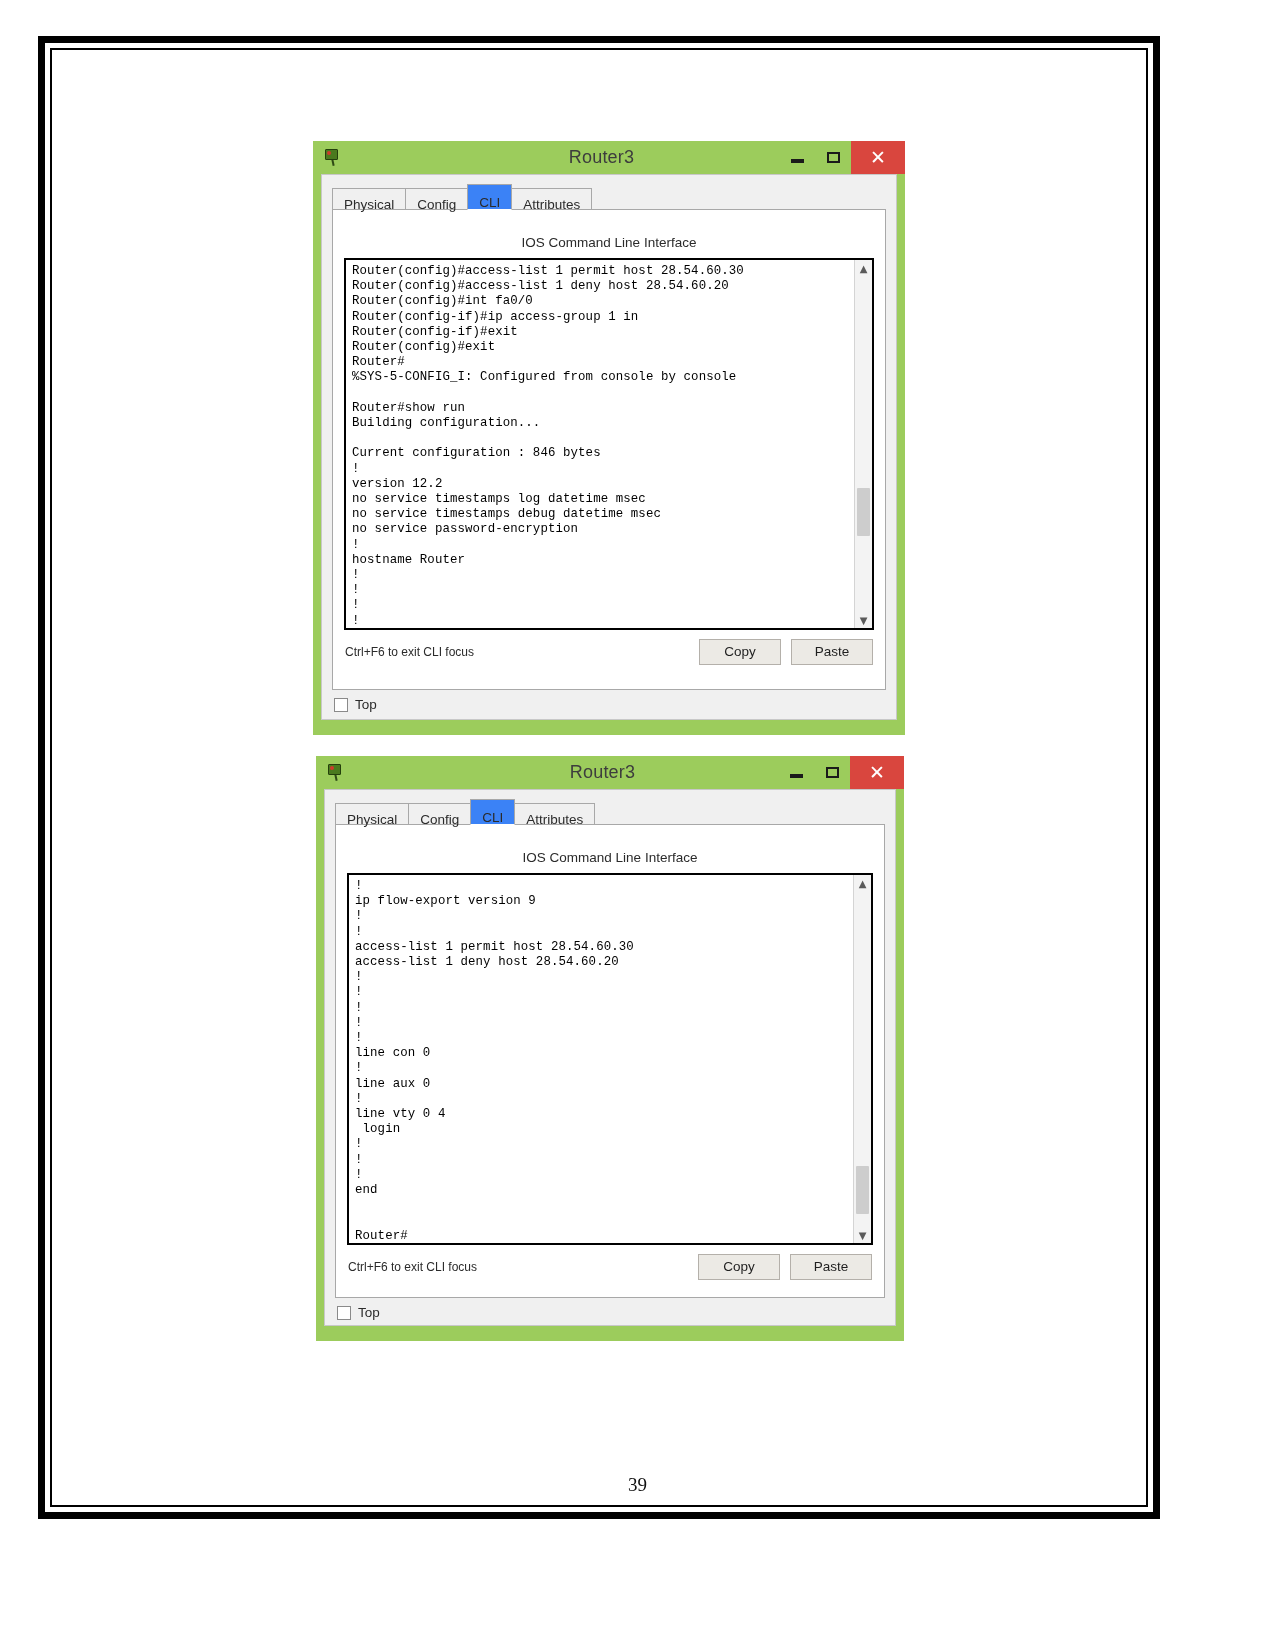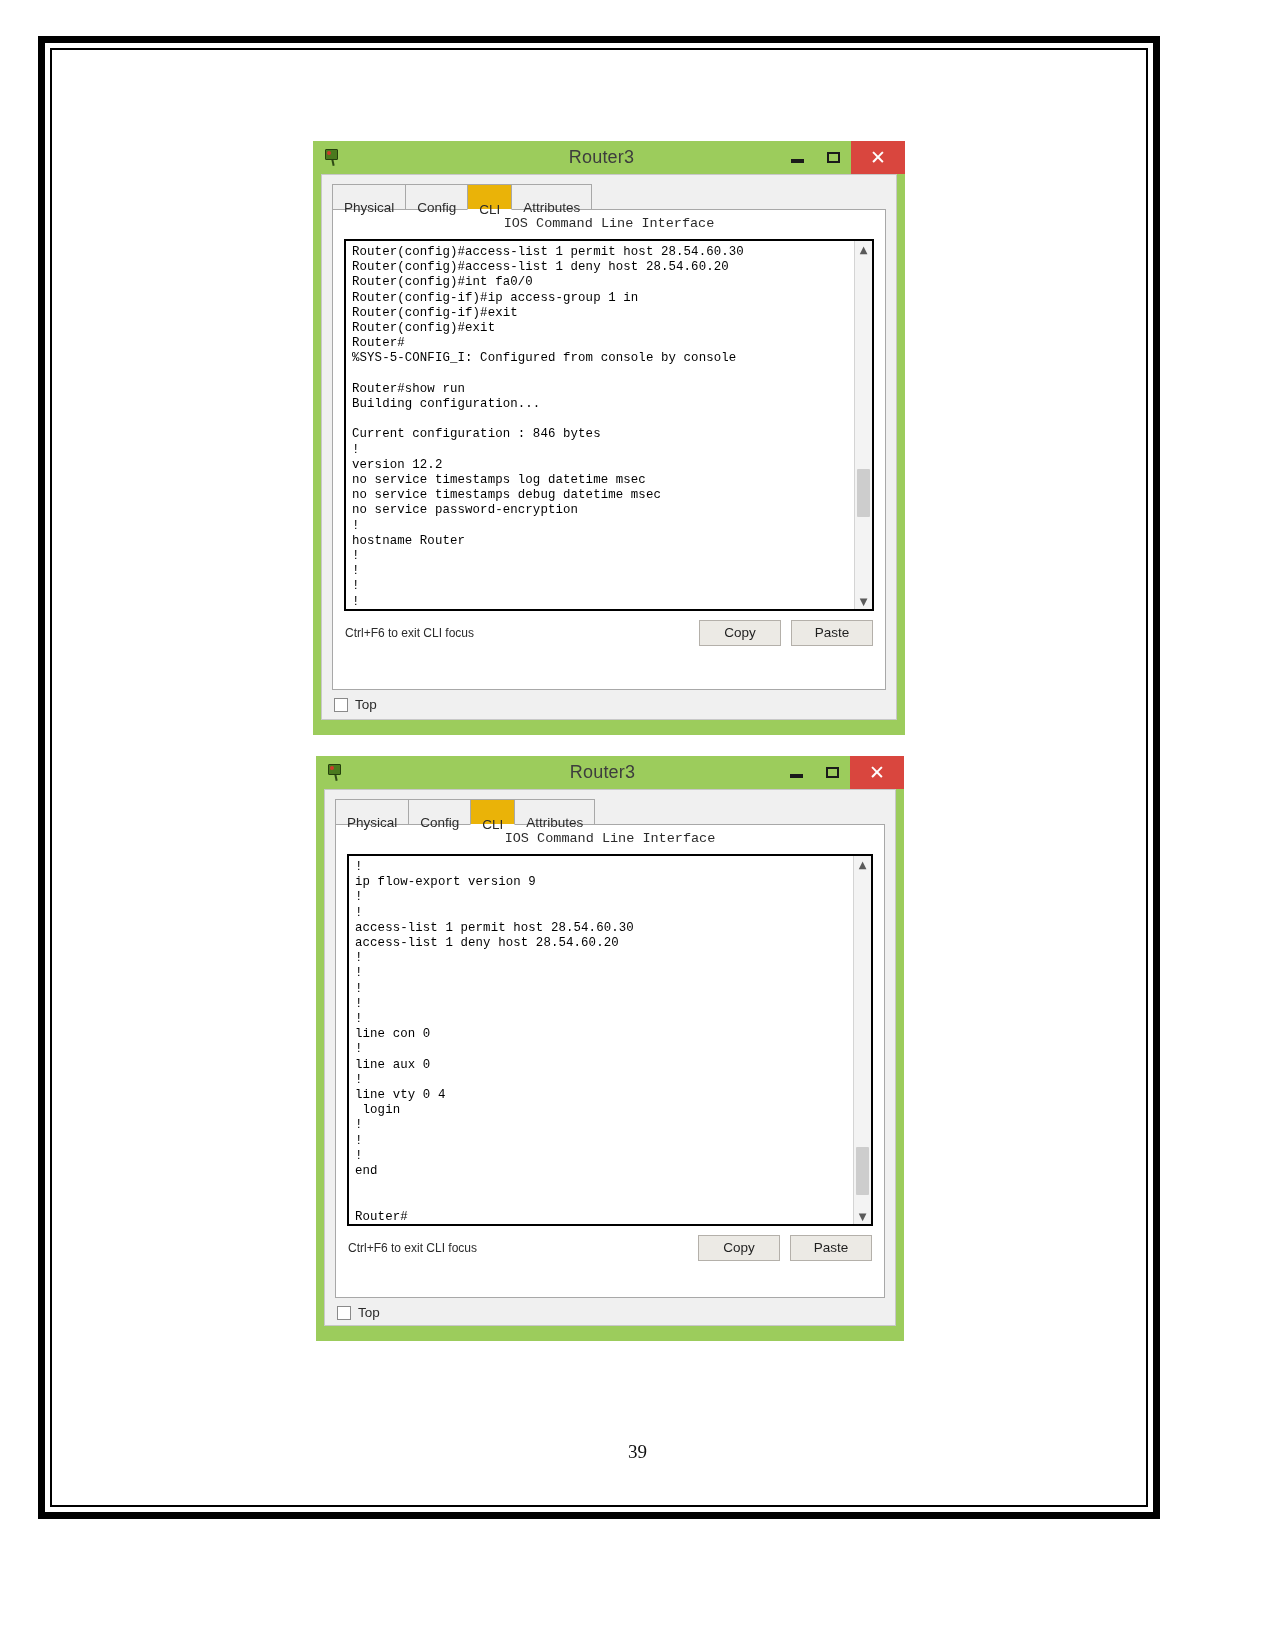--- a/index.html
+++ b/index.html
@@ -153,55 +153,55 @@
     position: absolute;
     left: 10px;
     right: 10px;
     bottom: 0;
     height: 1px;
     background: #a8a8a8;
   }
   .tab {
     height: 22px;
     line-height: 22px;
-    padding: 12px 11px;
+    padding: 5px 11px;
     font-size: 13.5px;
     color: #2b2b2b;
     background: #f0f0f0;
     border: 1px solid #a8a8a8;
     border-bottom: 1px solid #a8a8a8;
     margin-right: -1px;
     position: relative;
     z-index: 1;
     box-sizing: border-box;
     font-family: "Liberation Sans", sans-serif;
   }
   .tab.active {
-    background: #eab308;
+    background: #3b82f6;
     height: 26px;
     line-height: 25px;
     border-bottom: 1px solid #ffffff;
     z-index: 3;
   }
 
   
   .tabpanel {
     background: #ffffff;
     border: 1px solid #a8a8a8;
     border-top: none;
     margin: 0 10px;
     box-sizing: border-box;
     position: relative;
   }
   .panel-heading {
     text-align: center;
     font-size: 13.5px;
     color: #2b2b2b;
-    padding: 6px 0 8px 0;
-    font-family: Liberation Mono, monospace;
+    padding: 25px 0 8px 0;
+    font-family: Liberation Sans, sans-serif;
   }
 
   
   .terminal-wrap {
     margin: 0 11px;
     border: 2px solid #000000;
     background: #ffffff;
     position: relative;
     box-sizing: border-box;
     display: flex;
@@ -294,21 +294,21 @@
     font-size: 13.5px;
     color: #2b2b2b;
     font-family: "Liberation Sans", sans-serif;
   }
 
   
   .page-number {
     position: absolute;
     left: 0;
     right: 0;
-    top: 1441px;
+    top: 1474px;
     text-align: center;
     font-size: 19px;
     color: #111111;
     font-family: "Liberation Serif", serif;
   }
 </style>
 </head>
 <body>
 
 <div class="page-outer-border"></div>

